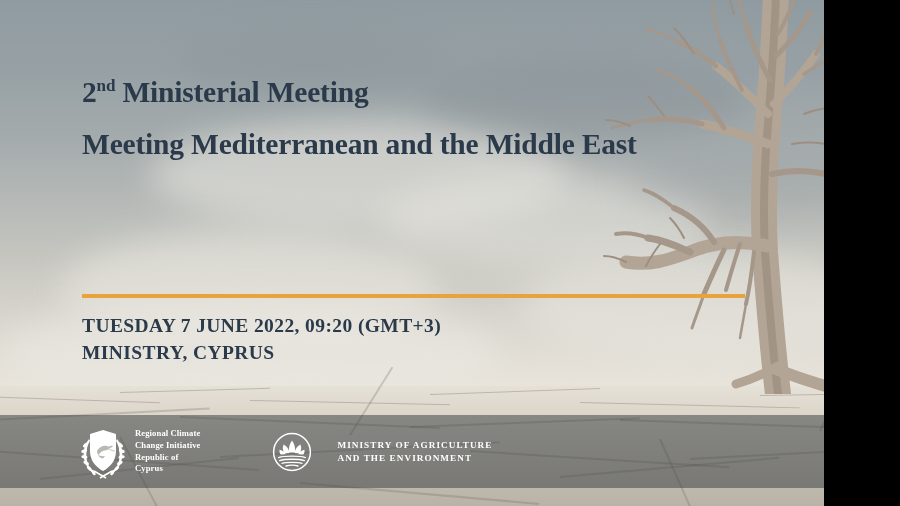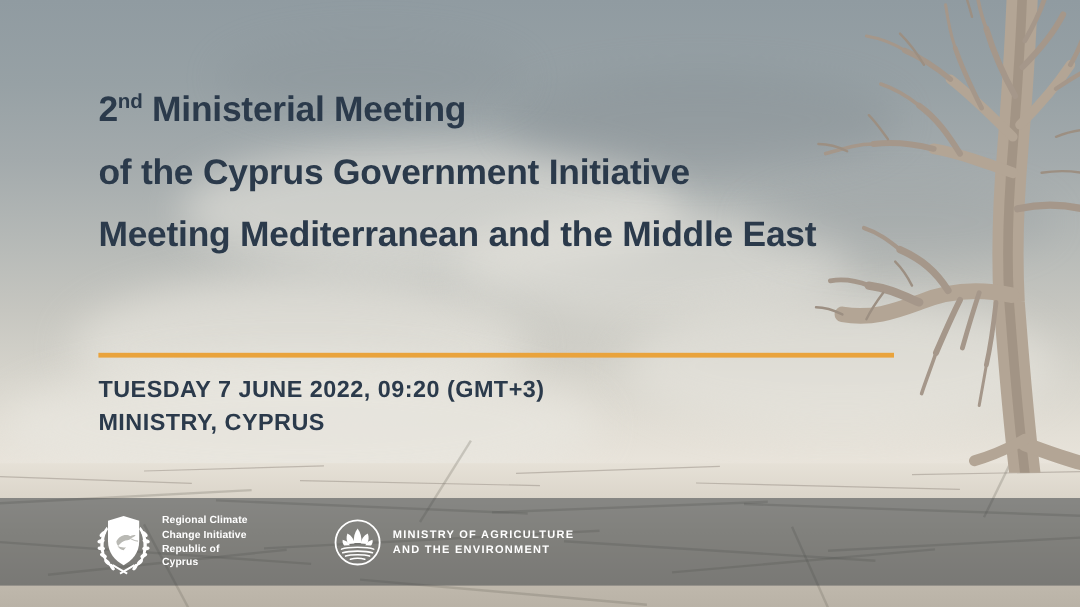--- a/index.html
+++ b/index.html
@@ -1,23 +1,23 @@
 <!DOCTYPE html>
 <html><head>
 <meta charset="utf-8">
 <title>Event Banner</title>
 <style>
   * { margin:0; padding:0; box-sizing:border-box; }
   html,body { width:900px; height:506px; overflow:hidden; background:#000; }
 
   .stage{
     position:relative;
-    width:900px; height:506px;
+    width:824px; height:506px;
     overflow:hidden;
-    font-family:Liberation Sans, sans-serif;
+    font-family:Liberation Serif, serif;
     padding-left:32px;
     -webkit-font-smoothing:antialiased;
   }
 
   
   .sky{
     position:absolute; left:0; top:0; width:900px; height:392px;
     background:
       linear-gradient(180deg,
         #909ba1 0%,
@@ -93,21 +93,21 @@
   .meta .ln{ display:block; white-space:nowrap; }
 
   
   .footer{
     position:absolute; left:0; top:415px; width:900px; height:73px;
     background:rgba(58,64,68,.52);
     display:flex; align-items:center;
   }
   .logo-group{ display:flex; align-items:center; }
   .lg1{ margin-left:80px;justify-content:center; }
-  .lg2{ margin-left:72px; }
+  .lg2{ margin-left:72px;gap:16px; }
 
   .emblem{ flex:0 0 auto; }
 
   .logo-text{
     color:#ffffff;
     margin-left:9px;
   }
   .logo-text .ln{ display:block; white-space:nowrap; }
 
   .t-rci .ln{
@@ -214,21 +214,20 @@
       <path d="M240 120 C250 116 258 114 268 114" stroke="#9c8f82" stroke-width="2"></path>
       <path d="M228 150 C240 148 250 148 262 150" stroke="#9c8f82" stroke-width="2"></path>
 
       <path d="M214 376 C230 382 246 388 262 392" stroke="#b3a595" stroke-width="12"></path>
       <path d="M214 372 C200 380 186 386 172 390" stroke="#b3a595" stroke-width="9"></path>
     </g>
   </svg>
 
   <h1 class="headline">
     <span class="ln"><span>2</span><sup>nd</sup><span> Ministerial Meeting</span></span>
-    <span class="ln">of the Cyprus Government Initiative</span>
     <span class="ln">Meeting Mediterranean and the Middle East</span>
   </h1>
 
   <div class="rule"></div>
 
   <div class="meta">
     <span class="ln">TUESDAY 7 JUNE 2022, 09:20 (GMT+3)</span>
     <span class="ln">MINISTRY, CYPRUS</span>
   </div>
 

